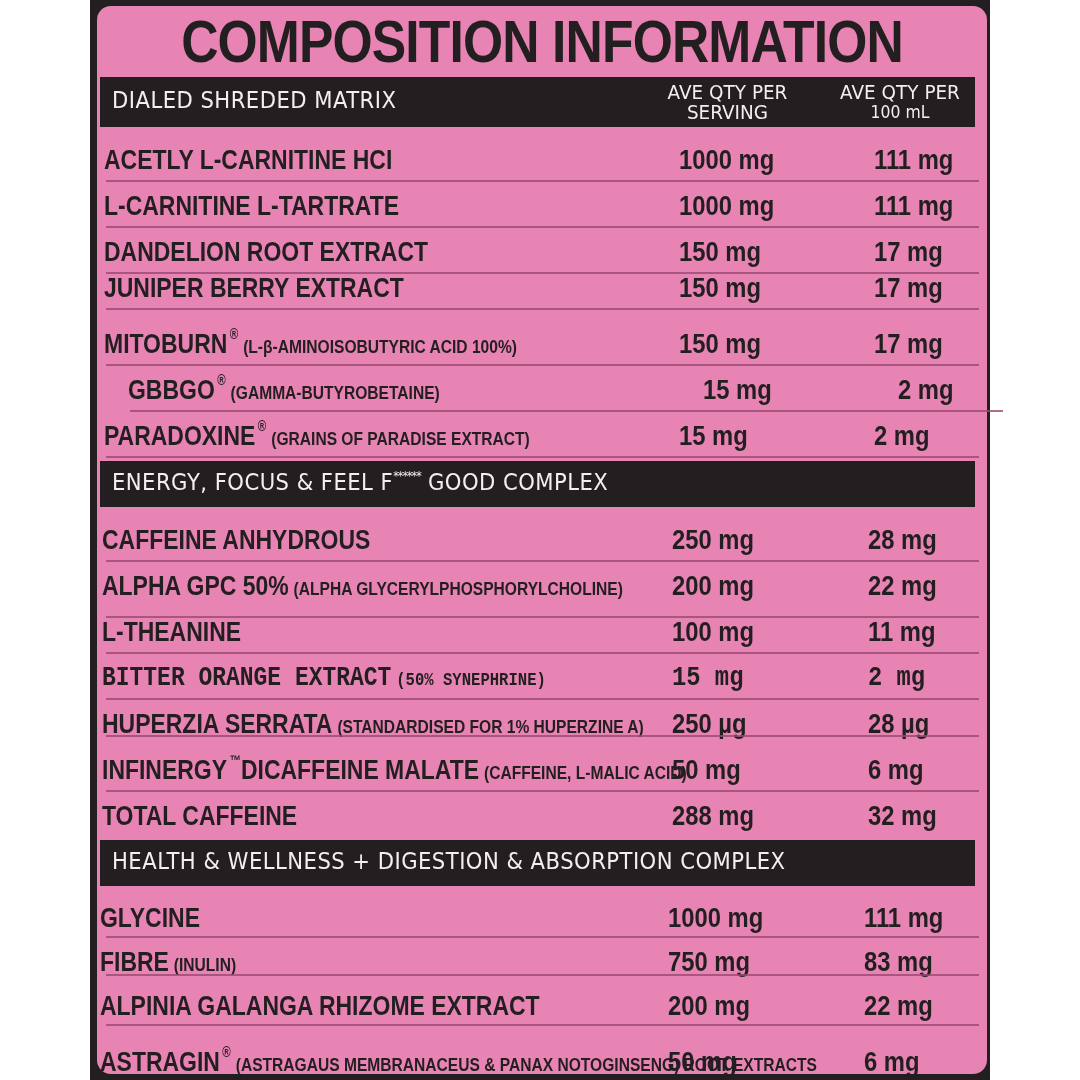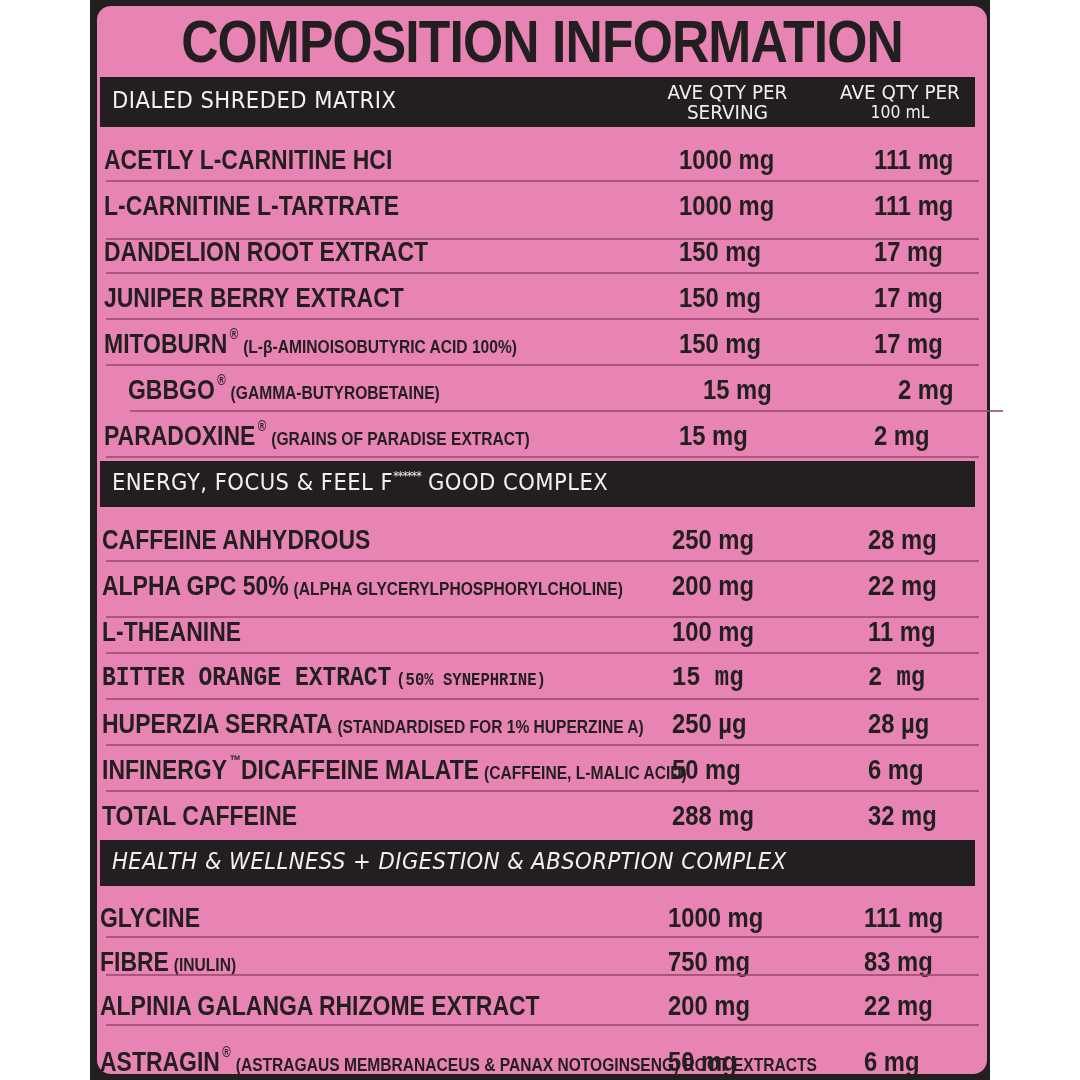--- a/index.html
+++ b/index.html
@@ -42,33 +42,33 @@
   </div>
 </div>
 
 <div id="s0">
     <div class="row" style="top: 136px; height: 46px;">
       <div class="name" style="left:0px"><span>ACETLY L-CARNITINE HCI</span></div>
       <div class="v1" style="left:575px">1000 mg</div>
       <div class="v2" style="left:770px">111 mg</div>
       <div class="sep"></div>
     </div>
-    <div class="row" style="top: 182px; height: 58px;">
+    <div class="row" style="top: 182px; height: 46px;">
       <div class="name" style="left:0px"><span>L-CARNITINE L-TARTRATE</span></div>
       <div class="v1" style="left:575px">1000 mg</div>
       <div class="v2" style="left:770px">111 mg</div>
       <div class="sep"></div>
     </div>
     <div class="row" style="top: 228px; height: 46px;">
       <div class="name" style="left:0px"><span>DANDELION ROOT EXTRACT</span></div>
       <div class="v1" style="left:575px">150 mg</div>
       <div class="v2" style="left:770px">17 mg</div>
       <div class="sep"></div>
     </div>
-    <div class="row" style="top: 274px; height: 46px;">
+    <div class="row" style="top: 264px; height: 46px;">
       <div class="name" style="left:0px"><span>JUNIPER BERRY EXTRACT</span></div>
       <div class="v1" style="left:575px">150 mg</div>
       <div class="v2" style="left:770px">17 mg</div>
       <div class="sep"></div>
     </div>
     <div class="row" style="top: 320px; height: 46px;">
       <div class="name" style="left:0px"><span>MITOBURN</span><sup>®</sup><span class="sub">(L-β-AMINOISOBUTYRIC ACID 100%)</span></div>
       <div class="v1" style="left:575px">150 mg</div>
       <div class="v2" style="left:770px">17 mg</div>
       <div class="sep"></div>
@@ -109,40 +109,40 @@
       <div class="v1" style="left:568px">100 mg</div>
       <div class="v2" style="left:764px">11 mg</div>
       <div class="sep"></div>
     </div>
     <div class="row" style="top: 654px; height: 46px; font-family: Liberation Mono, monospace;">
       <div class="name" style="left:-2px"><span>BITTER ORANGE EXTRACT</span><span class="sub">(50% SYNEPHRINE)</span></div>
       <div class="v1" style="left:568px">15 mg</div>
       <div class="v2" style="left:764px">2 mg</div>
       <div class="sep"></div>
     </div>
-    <div class="row" style="top: 700px; height: 46px;">
+    <div class="row" style="top: 700px; height: 37px;">
       <div class="name" style="left:-2px"><span>HUPERZIA SERRATA</span><span class="sub">(STANDARDISED FOR 1% HUPERZINE A)</span></div>
       <div class="v1" style="left:568px">250 µg</div>
       <div class="v2" style="left:764px">28 µg</div>
       <div class="sep"></div>
     </div>
     <div class="row" style="top: 746px; height: 46px;">
       <div class="name" style="left:-2px"><span>INFINERGY</span><sup>™</sup><span>DICAFFEINE MALATE</span><span class="sub">(CAFFEINE, L-MALIC ACID)</span></div>
       <div class="v1" style="left:568px">50 mg</div>
       <div class="v2" style="left:764px">6 mg</div>
       <div class="sep"></div>
     </div>
     <div class="row" style="top: 792px; height: 46px;">
       <div class="name" style="left:-2px"><span>TOTAL CAFFEINE</span></div>
       <div class="v1" style="left:568px">288 mg</div>
       <div class="v2" style="left:764px">32 mg</div>
     </div>
   </div>
 
-<div class="bar" style="top:840px;height:46px;font-style:italic;">
+<div class="bar" style="top:840px;height:46px;">
   <span class="label" style="top:8px;">HEALTH &amp; WELLNESS + DIGESTION &amp; ABSORPTION COMPLEX</span>
 </div>
 
 <div id="s2">
     <div class="row" style="top: 894px; height: 44px; text-align: right;">
       <div class="name" style="left:-4px"><span>GLYCINE</span></div>
       <div class="v1" style="left:564px">1000 mg</div>
       <div class="v2" style="left:760px">111 mg</div>
       <div class="sep"></div>
     </div>

